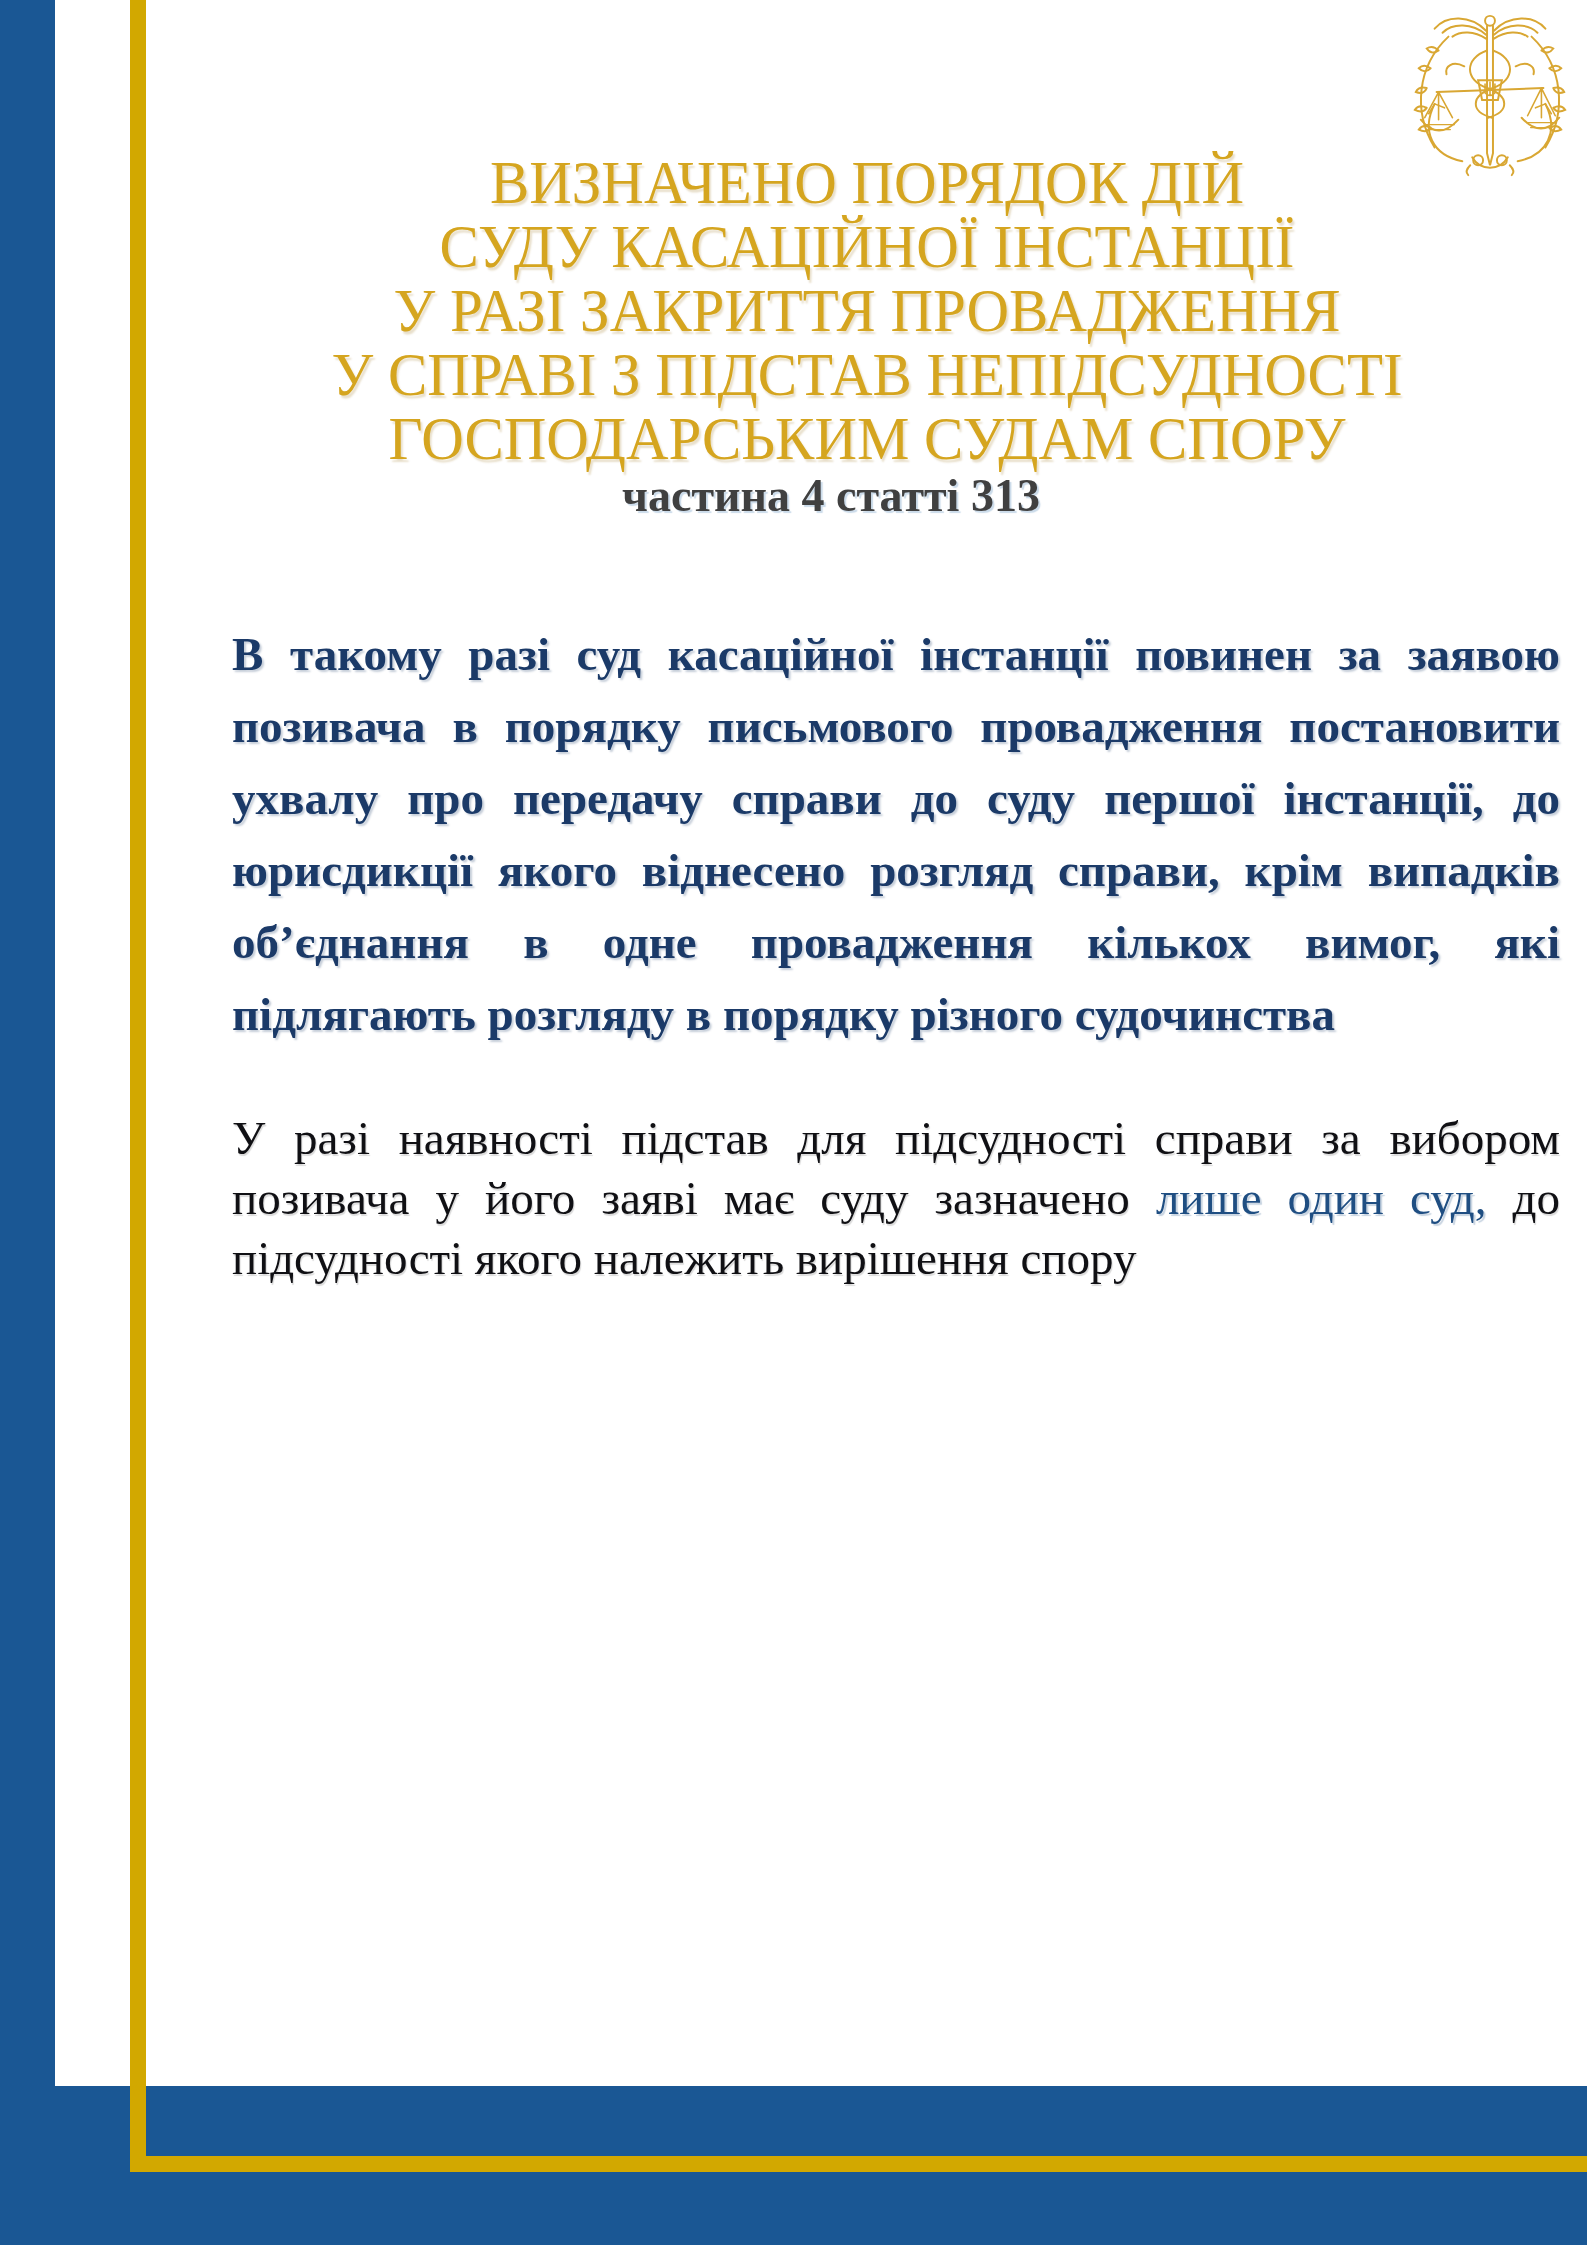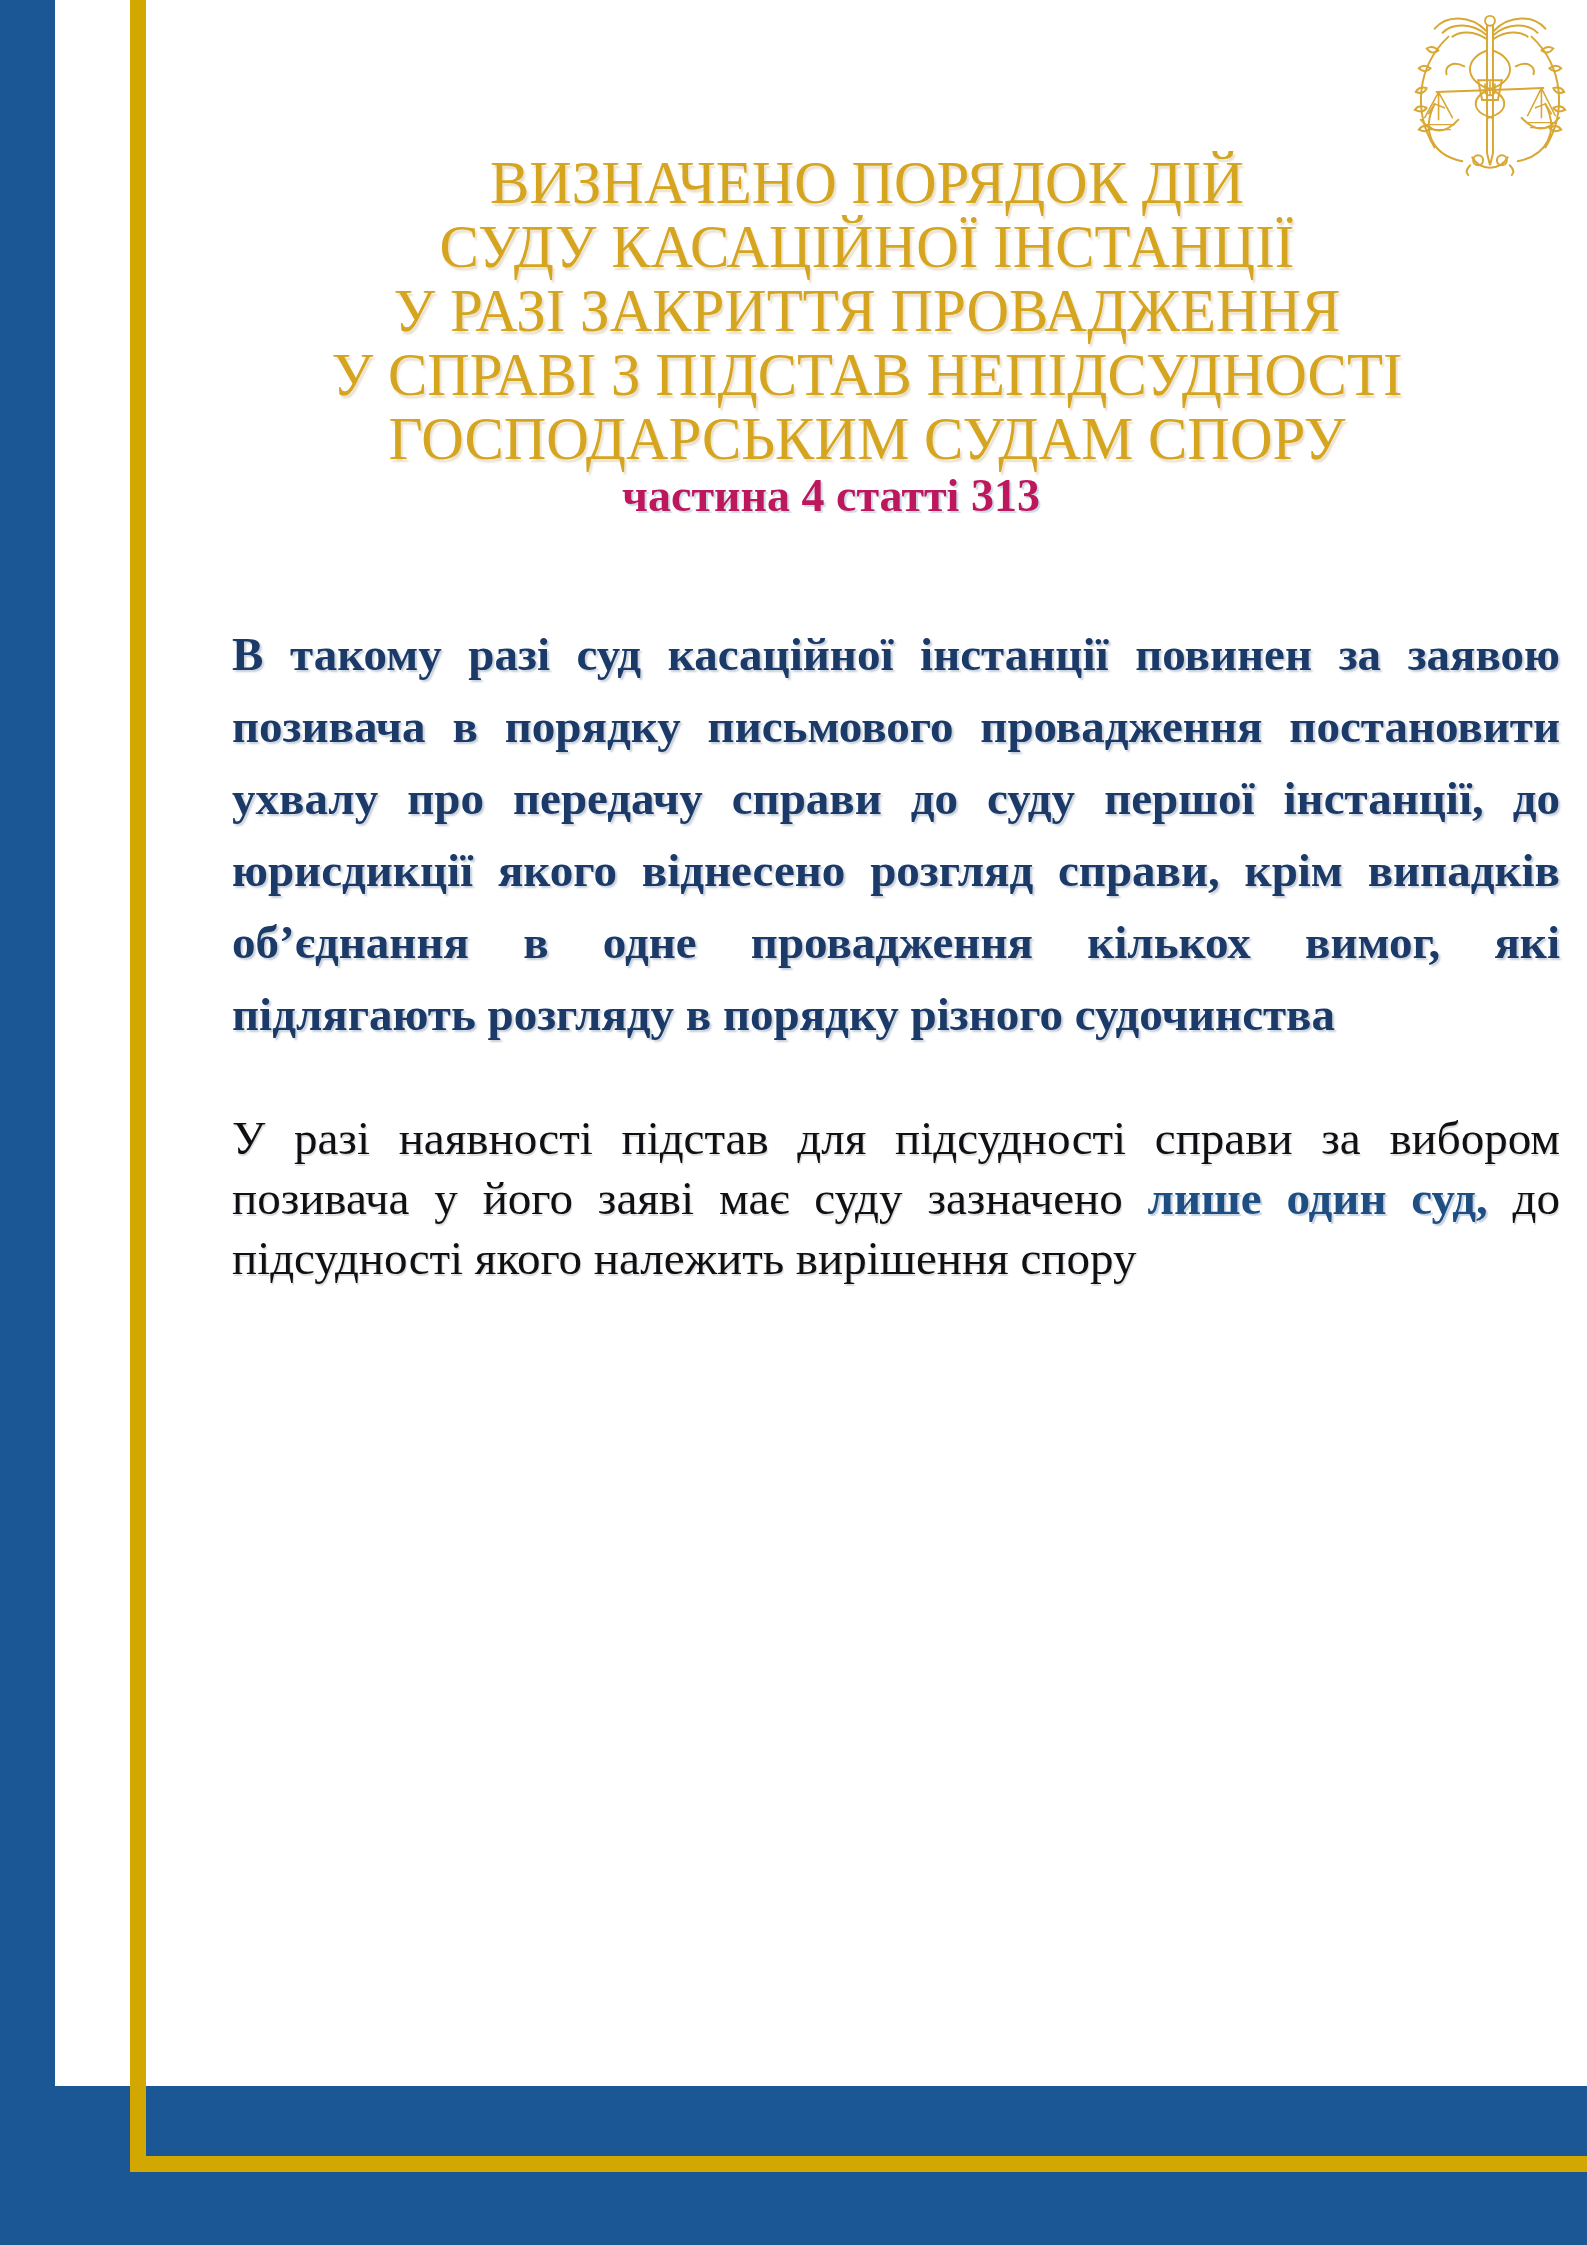--- a/index.html
+++ b/index.html
@@ -54,21 +54,21 @@
     font-size: 62px;
     line-height: 64px;
     font-weight: 400;
     letter-spacing: 0px;
     text-shadow: 2px 3px 2px rgba(150,110,20,0.22);
     white-space: nowrap;
   }
   .subtitle {
     position: absolute; left: 147px; top: 470px; width: 1368px;
     text-align: center;
-    color: #be185d;
+    color: #404040;
     font-size: 46px;
     line-height: 52px;
     font-weight: 700;
     text-shadow: 2px 2px 1px rgba(43,108,168,0.25);
   }
 
   
   .content {
     position: absolute; left: 232px; top: 618px; width: 1328px;
     text-align: justify;
@@ -83,21 +83,21 @@
   }
   .para-ruling {
     color: #1B3A68;
     font-size: 47px;
     line-height: 72px;
     font-weight: 700;
     text-shadow: 2px 2px 2px rgba(27,58,104,0.25);
   }
   .note-highlight {
     color: #1F4E82;
-    font-weight: 700;
+    font-weight: 400;
     text-shadow: 2px 2px 1px rgba(31,78,130,0.25);
   }
 </style>
 </head>
 <body>
 
 <div class="page">
 
   <div class="left-bar"></div>
   <div class="bottom-band"></div>

